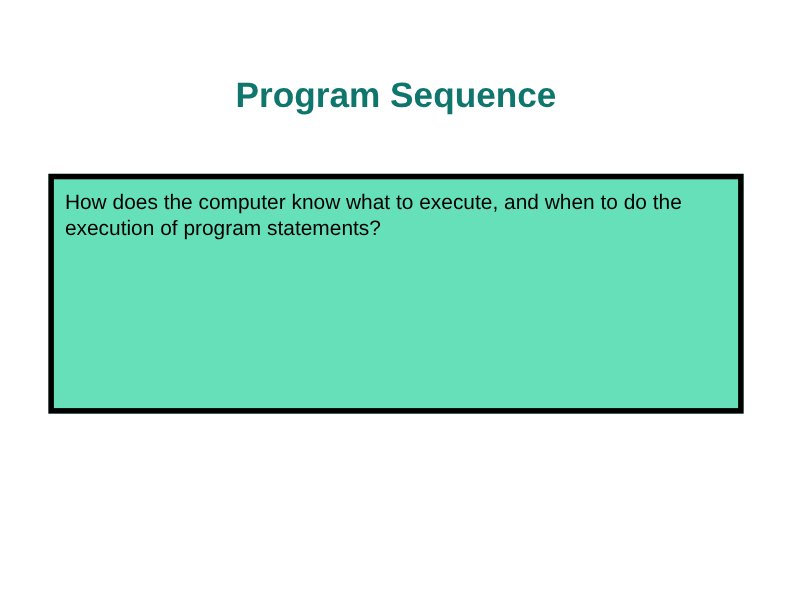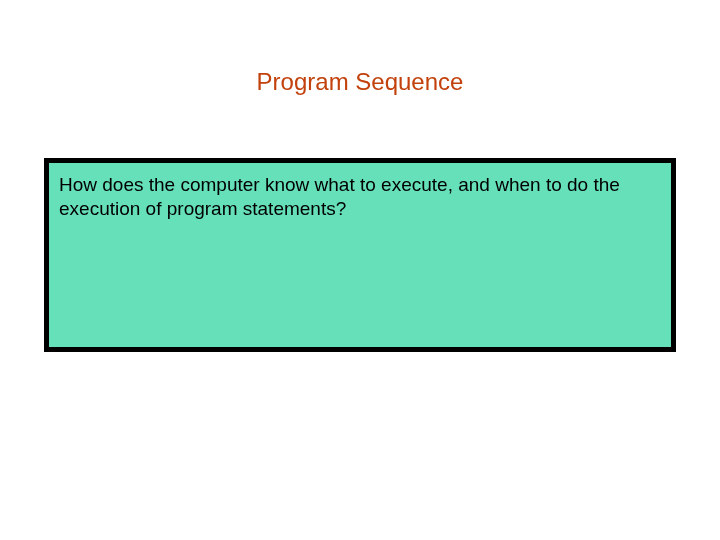--- a/index.html
+++ b/index.html
@@ -5,31 +5,31 @@
   * { margin: 0; padding: 0; box-sizing: border-box; }
   body {
     width: 720px;
     height: 540px;
     background: #ffffff;
     font-family: Arial, Helvetica, sans-serif;
     position: relative;
   }
   .title {
     text-align: center;
-    font-size: 24px;
-    font-weight: normal;
-    color: #c2410c;
+    font-size: 32px;
+    font-weight: bold;
+    color: #0f766e;
     margin-top: 68px;
   }
   .content-box {
     position: absolute;
     left: 44px;
     top: 158px;
     width: 632px;
-    height: 194px;
+    height: 218px;
     border: 5px solid #000;
     background: #66e0b8;
     padding: 10px 10px;
   }
   .content-box p {
     font-size: 19px;
     line-height: 1.25;
     color: #000;
     margin-bottom: 22px;
   }

